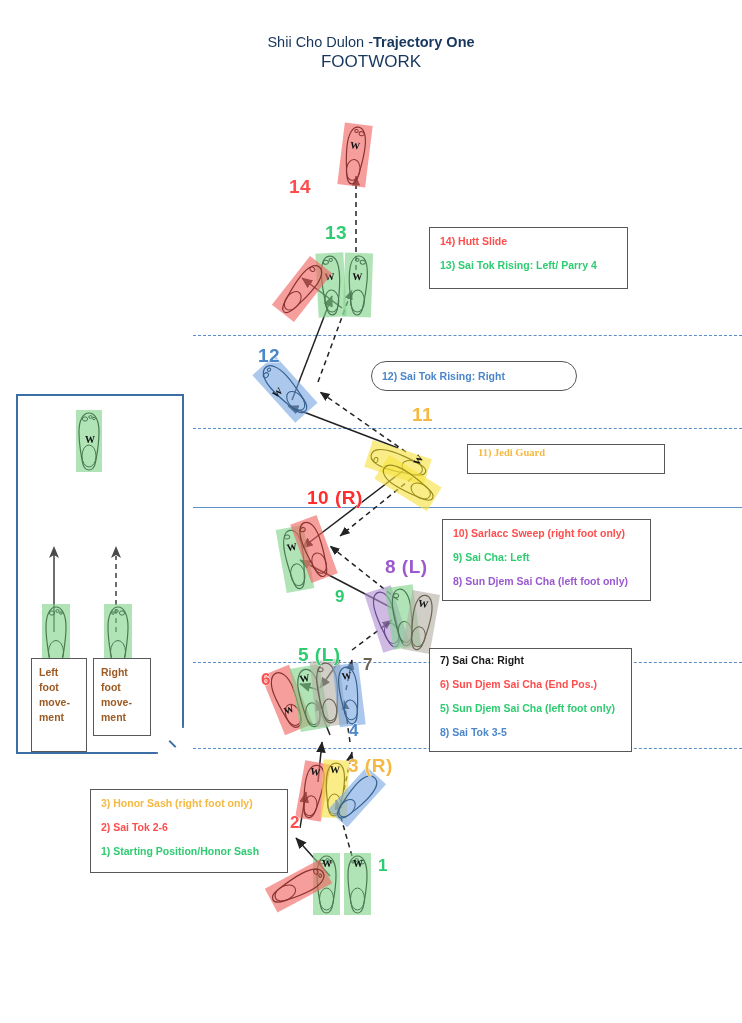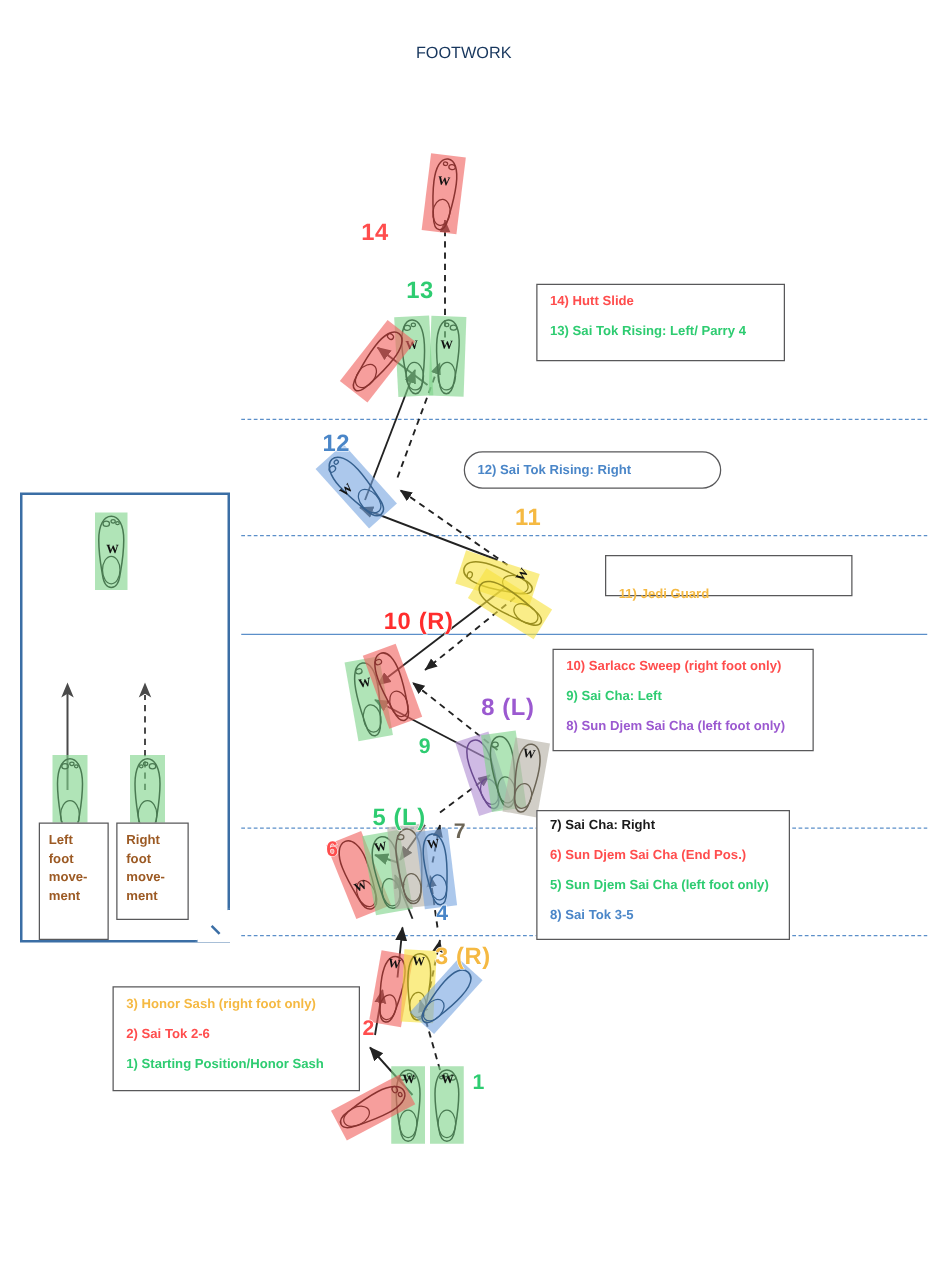--- a/index.html
+++ b/index.html
@@ -14,21 +14,21 @@
   .abs{position:absolute;}
 
   
   #title-block{left:0;top:32px;width:742px;text-align:center;}
   #title-line1{
     font-size:14.5px;font-weight:bold;color:#17365d;
     text-decoration:underline;letter-spacing:.1px;line-height:19px;
   }
   #title-line2{font-size:14.5px;color:#17365d;line-height:20px;}
   #title-line2 b{font-weight:bold;}
-  #title-line3{font-size:13px;color:#17365d;line-height:20px;}
+  #title-line3{font-size:17px;color:#17365d;line-height:20px;}
 
   
   .divider{position:absolute;left:193px;width:549px;height:0;}
   .divider.dashed{border-top:1.5px dashed #5b8fc9;}
   .divider.solid{border-top:1.5px solid #5b8fc9;}
 
   
   .callout{
     position:absolute;background:#ffffff;border:1.4px solid #58585a;
     box-sizing:border-box;padding:7px 10px;margin-left:24px;
@@ -77,20 +77,21 @@
     paint-order:stroke fill;
   }
 
   
   #traj{position:absolute;left:0;top:0;width:742px;height:1023px;pointer-events:none;}
 </style>
 </head>
 <body>
 
 <div id="title-block" class="abs">
+  <div id="title-line2"><span>Shii Cho Dulon -</span><b>Trajectory One</b></div>
   <div id="title-line3">FOOTWORK</div>
 </div>
 
 <div class="divider dashed" style="top:335px"></div>
 <div class="divider dashed" style="top:428px"></div>
 <div class="divider solid" style="top:507px"></div>
 <div class="divider dashed" style="top:662px"></div>
 <div class="divider dashed" style="top:748px"></div>
 
 <svg id="traj" viewBox="0 0 742 1023">
@@ -405,21 +406,21 @@
 
 <div class="callout" style="left:405px;top:227px;width:199px;height:62px;">
   <div class="line" style="color:#ff4d4d;">14) Hutt Slide</div>
   <div class="line" style="color:#2ecc71;">13) Sai Tok Rising: Left/ Parry 4</div>
 </div>
 
 <div class="callout" style="left:347px;top:361px;width:206px;height:30px;padding-top:8px;border-radius:15px;">
   <div class="line" style="color:#4a86c8;">12) Sai Tok Rising: Right</div>
 </div>
 
-<div class="callout" style="left:460px;top:444px;width:198px;height:30px;padding-top:24px;">
+<div class="callout" style="left:443px;top:444px;width:198px;height:30px;padding-top:1px;font-family:Liberation Serif, serif;">
   <div class="line" style="color:#f5b942;">11) Jedi Guard</div>
 </div>
 
 <div class="callout" style="left:418px;top:519px;width:209px;height:82px;">
   <div class="line" style="color:#ff4d4d;">10) Sarlacc Sweep (right foot only)</div>
   <div class="line" style="color:#2ecc71;">9) Sai Cha: Left</div>
   <div class="line" style="color:#9b59d0;">8) Sun Djem Sai Cha (left foot only)</div>
 </div>
 
 <div class="callout" style="left:405px;top:648px;width:203px;height:104px;padding-top:5px;">

